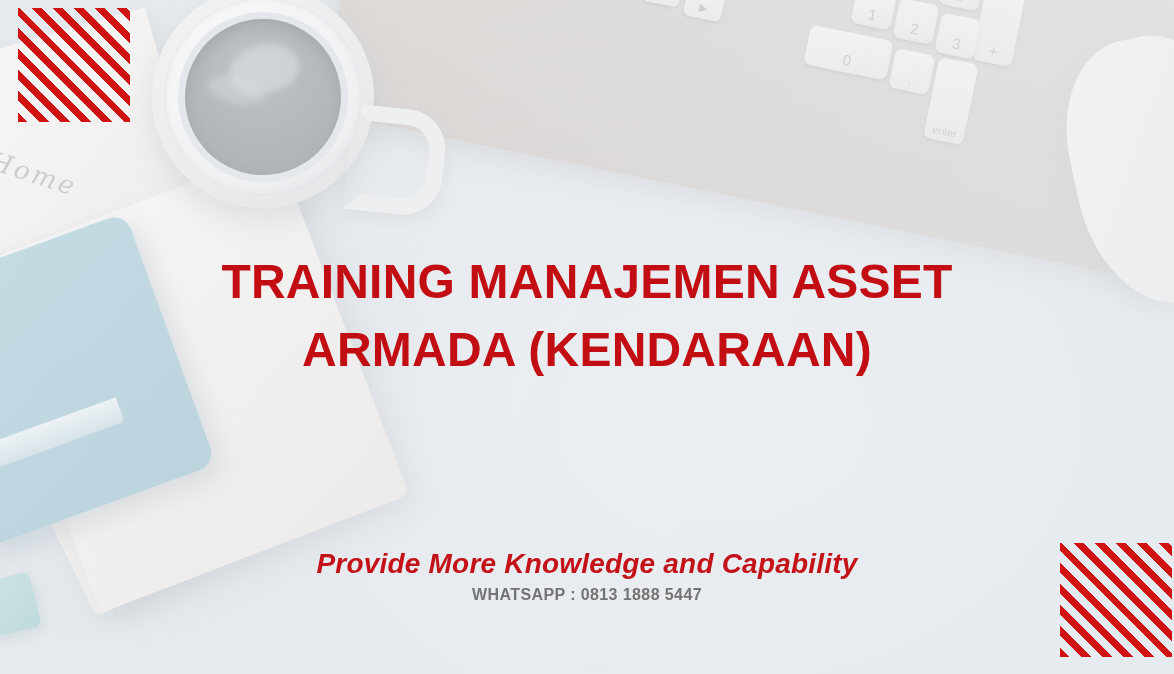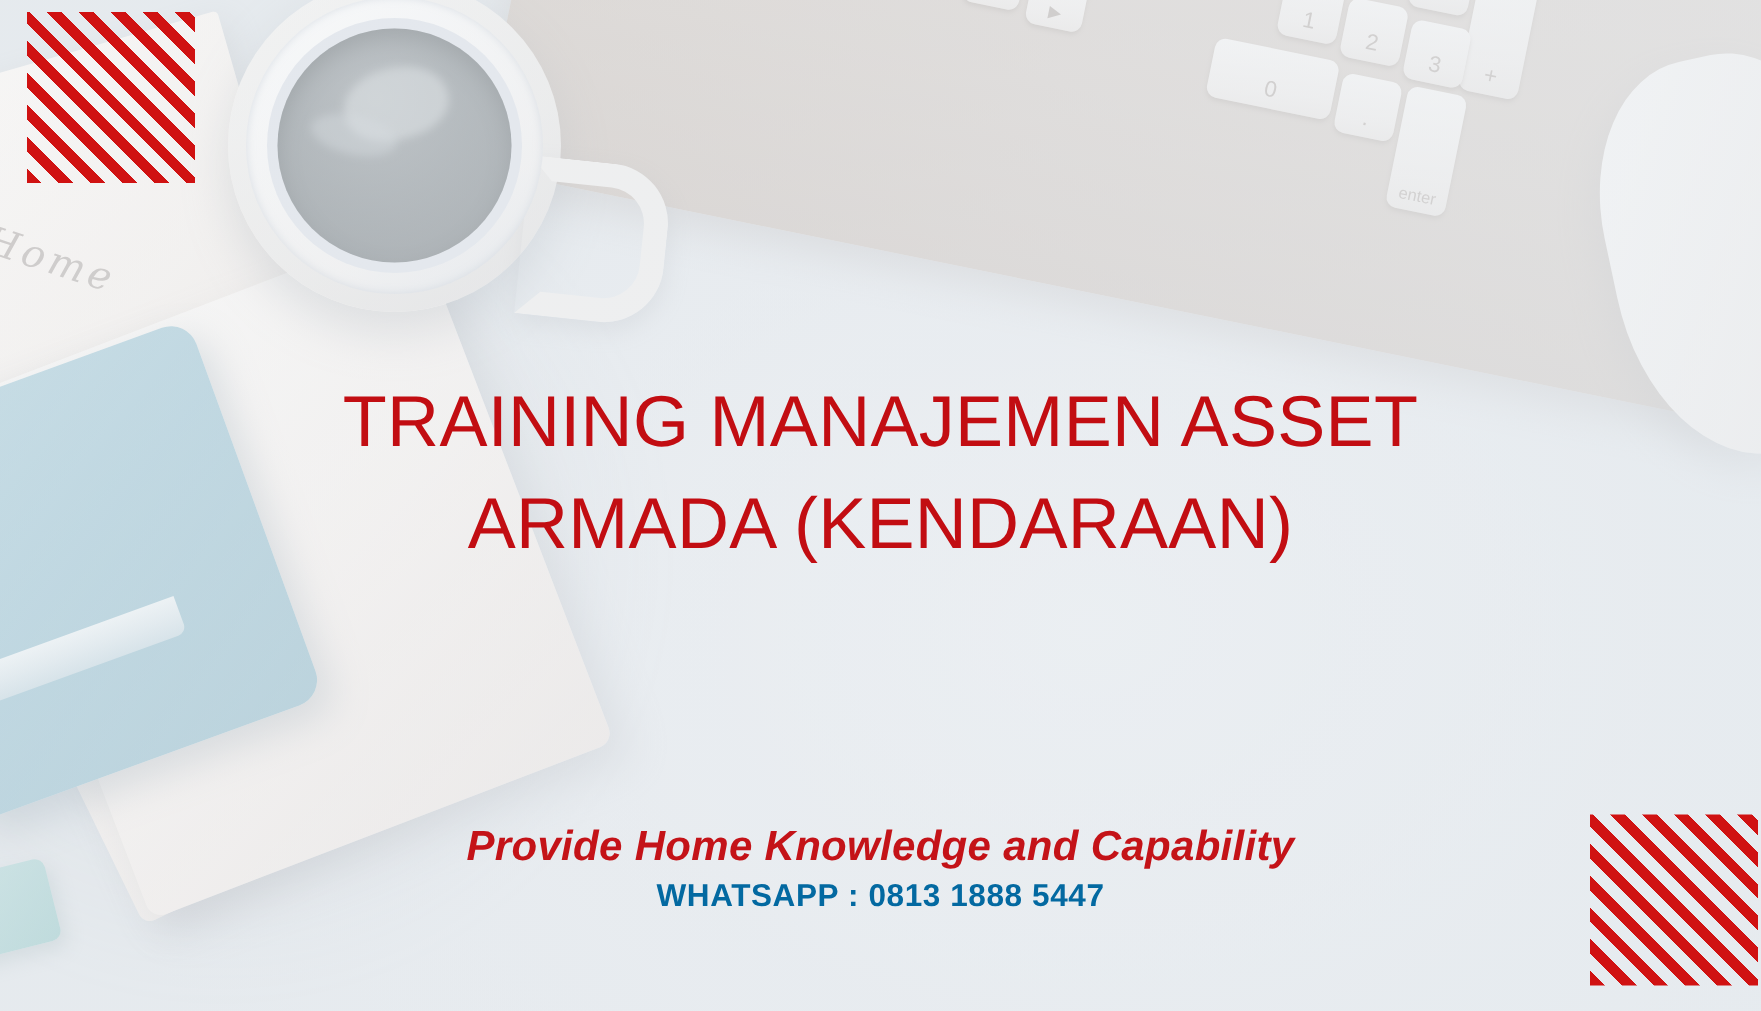--- a/index.html
+++ b/index.html
@@ -272,21 +272,21 @@
 
   
   .headline {
     position: absolute;
     left: 0;
     right: 0;
     top: 258px;
     text-align: center;
     color: #c20d12;
     font-family: "Liberation Sans", sans-serif;
-    font-weight: normal;
+    font-weight: bold;
     font-size: 48px;
     line-height: 1.0;
     letter-spacing: 0.2px;
     padding: 0 48px;
     box-sizing: border-box;
   }
   .headline .ln { display: block; }
   .headline .ln + .ln { margin-top: 20px; }
 
   .tagline {
@@ -302,24 +302,24 @@
     font-size: 28px;
     letter-spacing: 0.2px;
   }
 
   .whatsapp {
     position: absolute;
     left: 0;
     right: 0;
     top: 586px;
     text-align: center;
-    color: #0369a1;
+    color: #737373;
     font-family: "Liberation Sans", sans-serif;
     font-weight: bold;
-    font-size: 21px;
+    font-size: 16px;
     letter-spacing: 0.4px;
   }
 </style>
 </head>
 <body>
 
 <div class="banner">
 
   <div class="photo">
 
@@ -367,17 +367,17 @@
   </div>
 
   <div class="stripes stripes-tl"></div>
   <div class="stripes stripes-br"></div>
 
   <div class="headline">
     <span class="ln">TRAINING MANAJEMEN ASSET</span>
     <span class="ln">ARMADA (KENDARAAN)</span>
   </div>
 
-  <div class="tagline">Provide Home Knowledge and Capability</div>
+  <div class="tagline">Provide More Knowledge and Capability</div>
 
   <div class="whatsapp">WHATSAPP : 0813 1888 5447</div>
 
 </div>
 
 </body></html>

